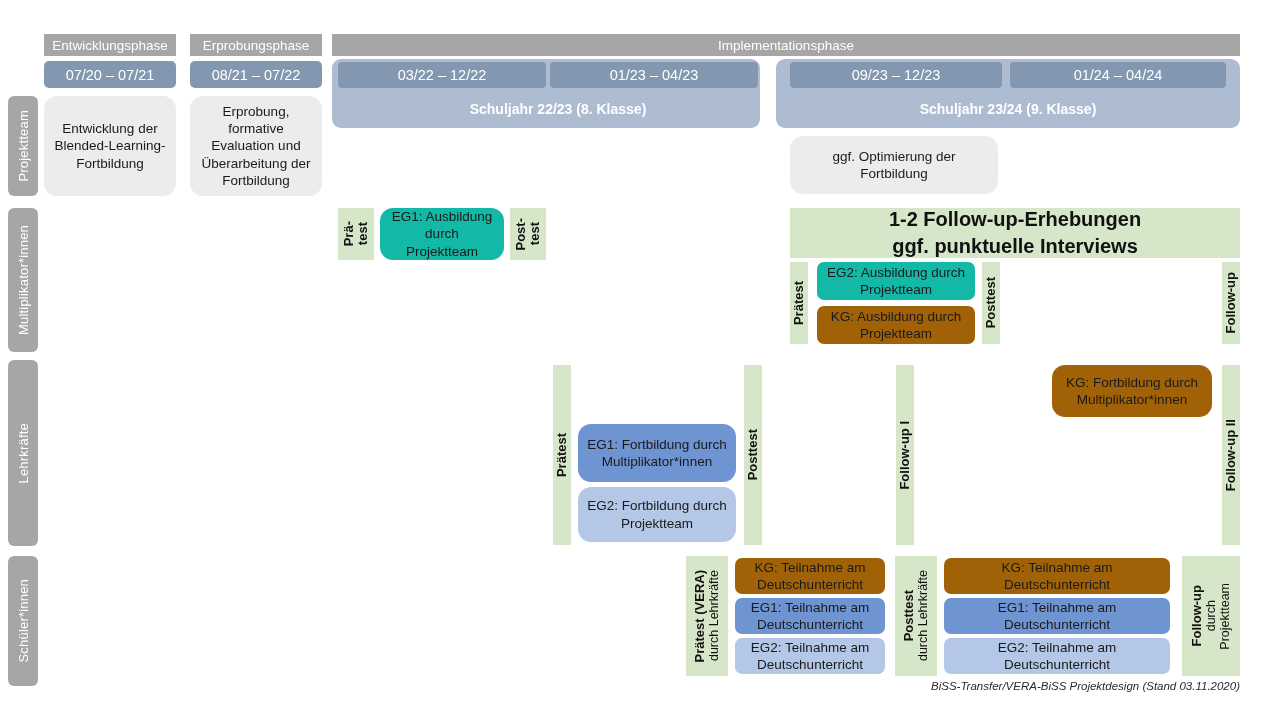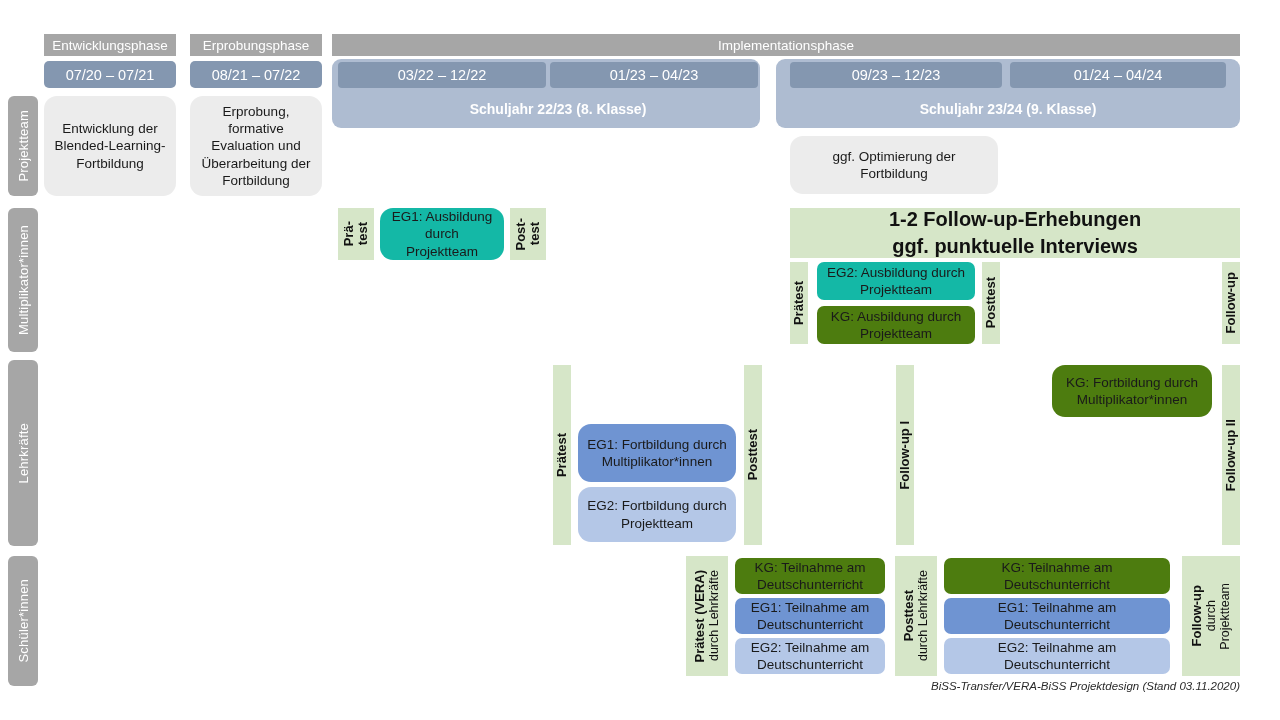--- a/index.html
+++ b/index.html
@@ -53,21 +53,21 @@
 
   
   .box{
     border-radius:13px;
     display:flex;align-items:center;justify-content:center;
     text-align:center;
     font-size:13.5px;line-height:1.28;
     padding:2px 8px;
   }
   .box.grey{background:#ececec;}
-  .box.grey-d{background:#4d7c0f;}
+  .box.grey-d{background:#a16207;}
   .box.blue-mid{background:#14b8a6;}
   .box.blue-dark{background:#6f94d2;}
   .box.blue-light{background:#b4c7e7;}
   .box.tight{border-radius:7px;}
 
   
   .green{
     background:#d6e6c8;
     display:flex;align-items:center;justify-content:center;
     color:#111;

